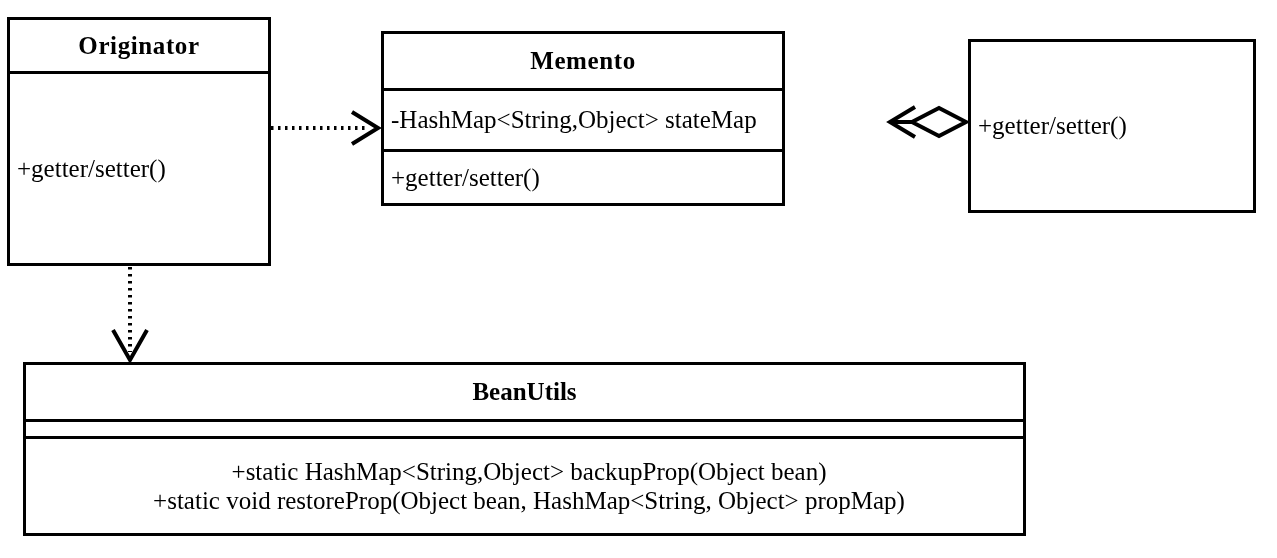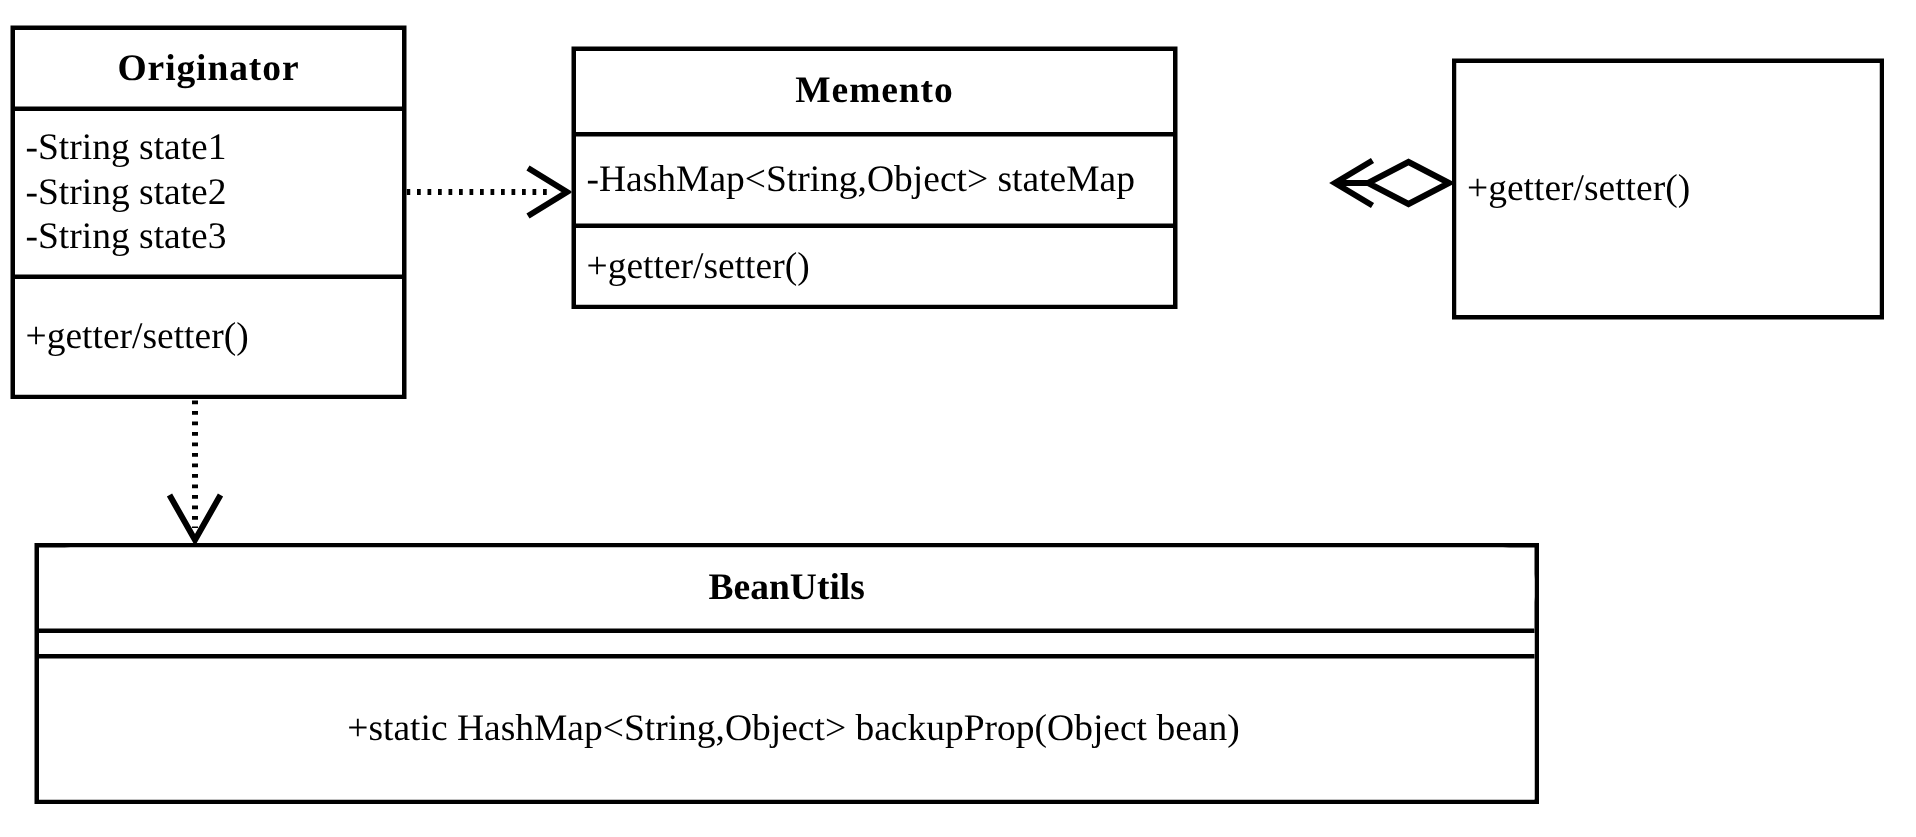--- a/index.html
+++ b/index.html
@@ -77,25 +77,20 @@
 </style>
 </head>
 <body>
 
 <div id="canvas">
 
   <div class="uml-class" style="left:7px; top:17px; width:264px; height:249px;">
     <div class="compartment" style="height:51px;">
       <div class="class-title">Originator</div>
     </div>
-    <div class="compartment members" style="height:112px;">
-      <div class="member-line">-String state1</div>
-      <div class="member-line">-String state2</div>
-      <div class="member-line">-String state3</div>
-    </div>
     <div class="compartment members" style="flex:1;">
       <div class="member-line">+getter/setter()</div>
     </div>
   </div>
 
   <div class="uml-class" style="left:381px; top:31px; width:404px; height:175px;">
     <div class="compartment" style="height:54px;">
       <div class="class-title">Memento</div>
     </div>
     <div class="compartment members" style="height:61px;">
@@ -112,20 +107,21 @@
     </div>
   </div>
 
   <div class="uml-class" style="left:23px; top:362px; width:1003px; height:174px;">
     <div class="compartment" style="height:54px;border-radius:21px;">
       <div class="class-title title-tight">BeanUtils</div>
     </div>
     <div class="compartment empty" style="height:17px;"></div>
     <div class="compartment members" style="flex:1;padding-left:16px;">
       <div class="member-line center">+static HashMap&lt;String,Object&gt; backupProp(Object bean)</div>
+      <div class="member-line center">+static void restoreProp(Object bean, HashMap&lt;String, Object&gt; propMap)</div>
     </div>
   </div>
 
   <svg class="conn-svg" width="1277" height="558">
 
     <g>
       <line x1="271" y1="128" x2="368" y2="128" stroke="#000000" stroke-width="4" stroke-dasharray="2.5,4.5" stroke-linecap="butt"></line>
       <polyline points="352,112 378,128 352,144" fill="none" stroke="#000000" stroke-width="4" stroke-linejoin="miter" stroke-linecap="butt"></polyline>
     </g>
 

